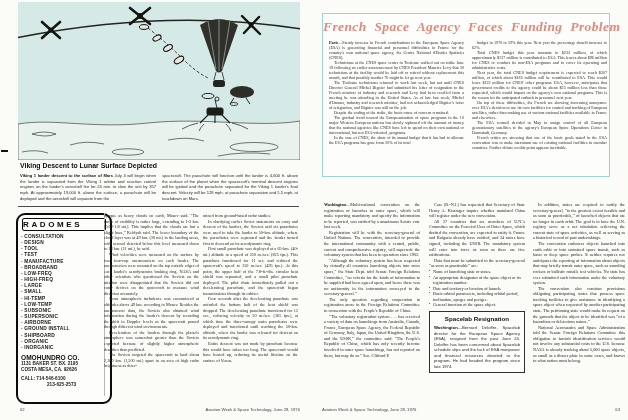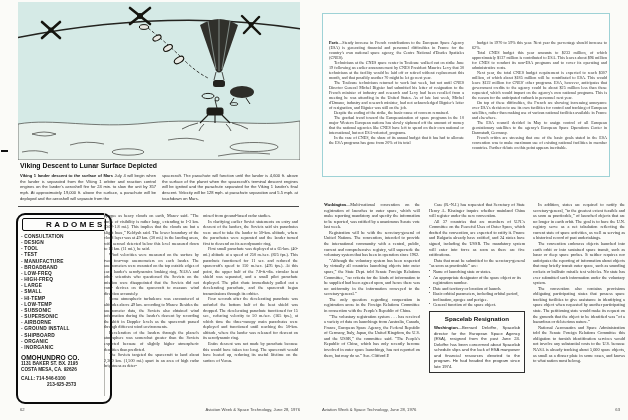--- a/index.html
+++ b/index.html
@@ -10,21 +10,21 @@
   .cap-title{position:absolute;left:20px;top:162px;width:280px;
              font-family:"Liberation Sans",sans-serif;font-weight:bold;font-size:6.9px;color:#0d0d0d;}
   .cap-col{position:absolute;top:173px;width:136px;font-family:"Liberation Sans",sans-serif;
            font-size:4.1px;line-height:1.38;text-align:justify;color:#2a2a2a;}
   .cap-col b{font-weight:bold;color:#111;}
   .hrule{position:absolute;left:18px;top:206px;width:281px;height:1px;background:#4a4a4a;}
   .regmark{position:absolute;left:1px;top:150px;width:7px;height:2px;background:#111;}
   .ad{position:absolute;left:16px;top:213px;width:86px;height:183px;border:2.5px solid #0b0b0b;
       border-radius:9px;background:#fdfdfb;padding:2px 3px;font-family:"Liberation Sans",sans-serif;}
   .ad-head{border:1.5px solid #0b0b0b;border-radius:2px;margin:1px 1px 3px 1px;padding:1px 0;
-           text-align:right;font-weight:bold;font-size:8px;letter-spacing:2.6px;color:#0b0b0b;}
+           text-align:left;font-weight:bold;font-size:8px;letter-spacing:2.6px;color:#0b0b0b;}
   .ad-list p{margin:0;font-size:4.8px;line-height:6.15px;font-weight:bold;color:#161616;letter-spacing:.2px;}
   .ad-list p::before{content:"- ";}
   .ad-co{margin-top:3px;font-weight:bold;font-size:6.6px;color:#0d0d0d;}
   .ad-addr{font-size:4.7px;font-weight:bold;color:#222;line-height:1.25;}
   .ad-call{margin-top:3px;font-size:4.7px;font-weight:bold;color:#222;line-height:1.3;}
   .ad-call .ph2{padding-left:26px;}
   .vrule{position:absolute;left:104px;top:213px;width:1px;height:183px;background:#b9b9b4;}
   .lcol{position:absolute;top:213px;width:95px;height:183px;overflow:hidden;
         font-size:4.25px;line-height:1.31;text-align:justify;color:#262626;}
   .lcol p{margin:0;text-indent:5px;}
@@ -175,20 +175,21 @@
       <p>In clarifying earlier Soviet statements on entry and descent of the landers, the Soviets said six parachutes were used to take the lander to 50-km. altitude, where the parachutes were separated and the lander turned first to descend on its aerodynamic ring.</p>
       <p>First small parachute was deployed at a 65-km. (40-mi.) altitude at a speed of 250 m./sec. (825 fps.). This parachute functioned for 11 sec. and reduced the spacecraft's speed to 150 m./sec. (495 fps.). At this point, the upper half of the 7.8-ft.-dia. circular heat shield was separated, and a small pilot parachute deployed. The pilot chute immediately pulled out a decelerating parachute, and the spacecraft began transmissions through its orbiter.</p>
       <p>Four seconds after the decelerating parachute was unfurled the bottom half of the heat shield was dropped. The decelerating parachute functioned for 15 sec., reducing velocity to 50 m./sec. (165 fps.), at which time the three-canopy main parachutes were deployed and functioned until reaching the 50-km. altitude, where the lander was released for descent on its aerodynamic ring.</p>
       <p>Entire descent was not made by parachute because this would have taken too long. The spacecraft would have heated up, reducing its useful lifetime on the surface of Venus.</p>
     </div>
 
   <div class="pg-foot" style="left:20px;top:407px;">62</div>
   <div class="pg-foot" style="left:160px;top:407px;width:140px;text-align:right;">Aviation Week &amp; Space Technology, June 28, 1976</div>
 
   <div class="french-box">
+    <div class="french-head">French Space Agency Faces Funding Problem</div>
     <div class="fcol" style="left:6px;">
       <p class="lead"><b>Paris</b><span>—Steady increase in French contributions to the European Space Agency (ESA) is generating financial and personnel difficulties in France for the country's own national space agency, the Centre National d'Etudes Spatiales (CNES).</span></p>
       <div>
           <p>Technicians at the CNES space center in Toulouse walked out on strike June 19 following an earlier announcement by CNES President Maurice Levy that 30 technicians at the facility would be laid off or retired without replacement this month, and that possibly another 70 might be let go next year.</p>
           <p>The Toulouse technicians returned to work last week, but not until CNES Director General Michel Bignier had submitted his letter of resignation to the French minister of industry and research and Levy had been recalled from a meeting he was attending in the United States. As of late last week, Michel d'Ornano, industry and research minister, had not acknowledged Bignier's letter of resignation, and Bignier was still on the job.</p>
           <p>Despite the ending of the strike, the basic cause of concern remained.</p>
           <p>The gradual trend toward the Europeanization of space programs in the 10 major Western European nations has slowly siphoned off the amount of money that the national agencies like CNES have left to spend on their own national or international, but not ESA-oriented, programs.</p>
           <p>In the case of CNES, the share of its annual budget that it has had to allocate the ESA programs has gone from 20% of its total</p>
         </div>
     </div>

